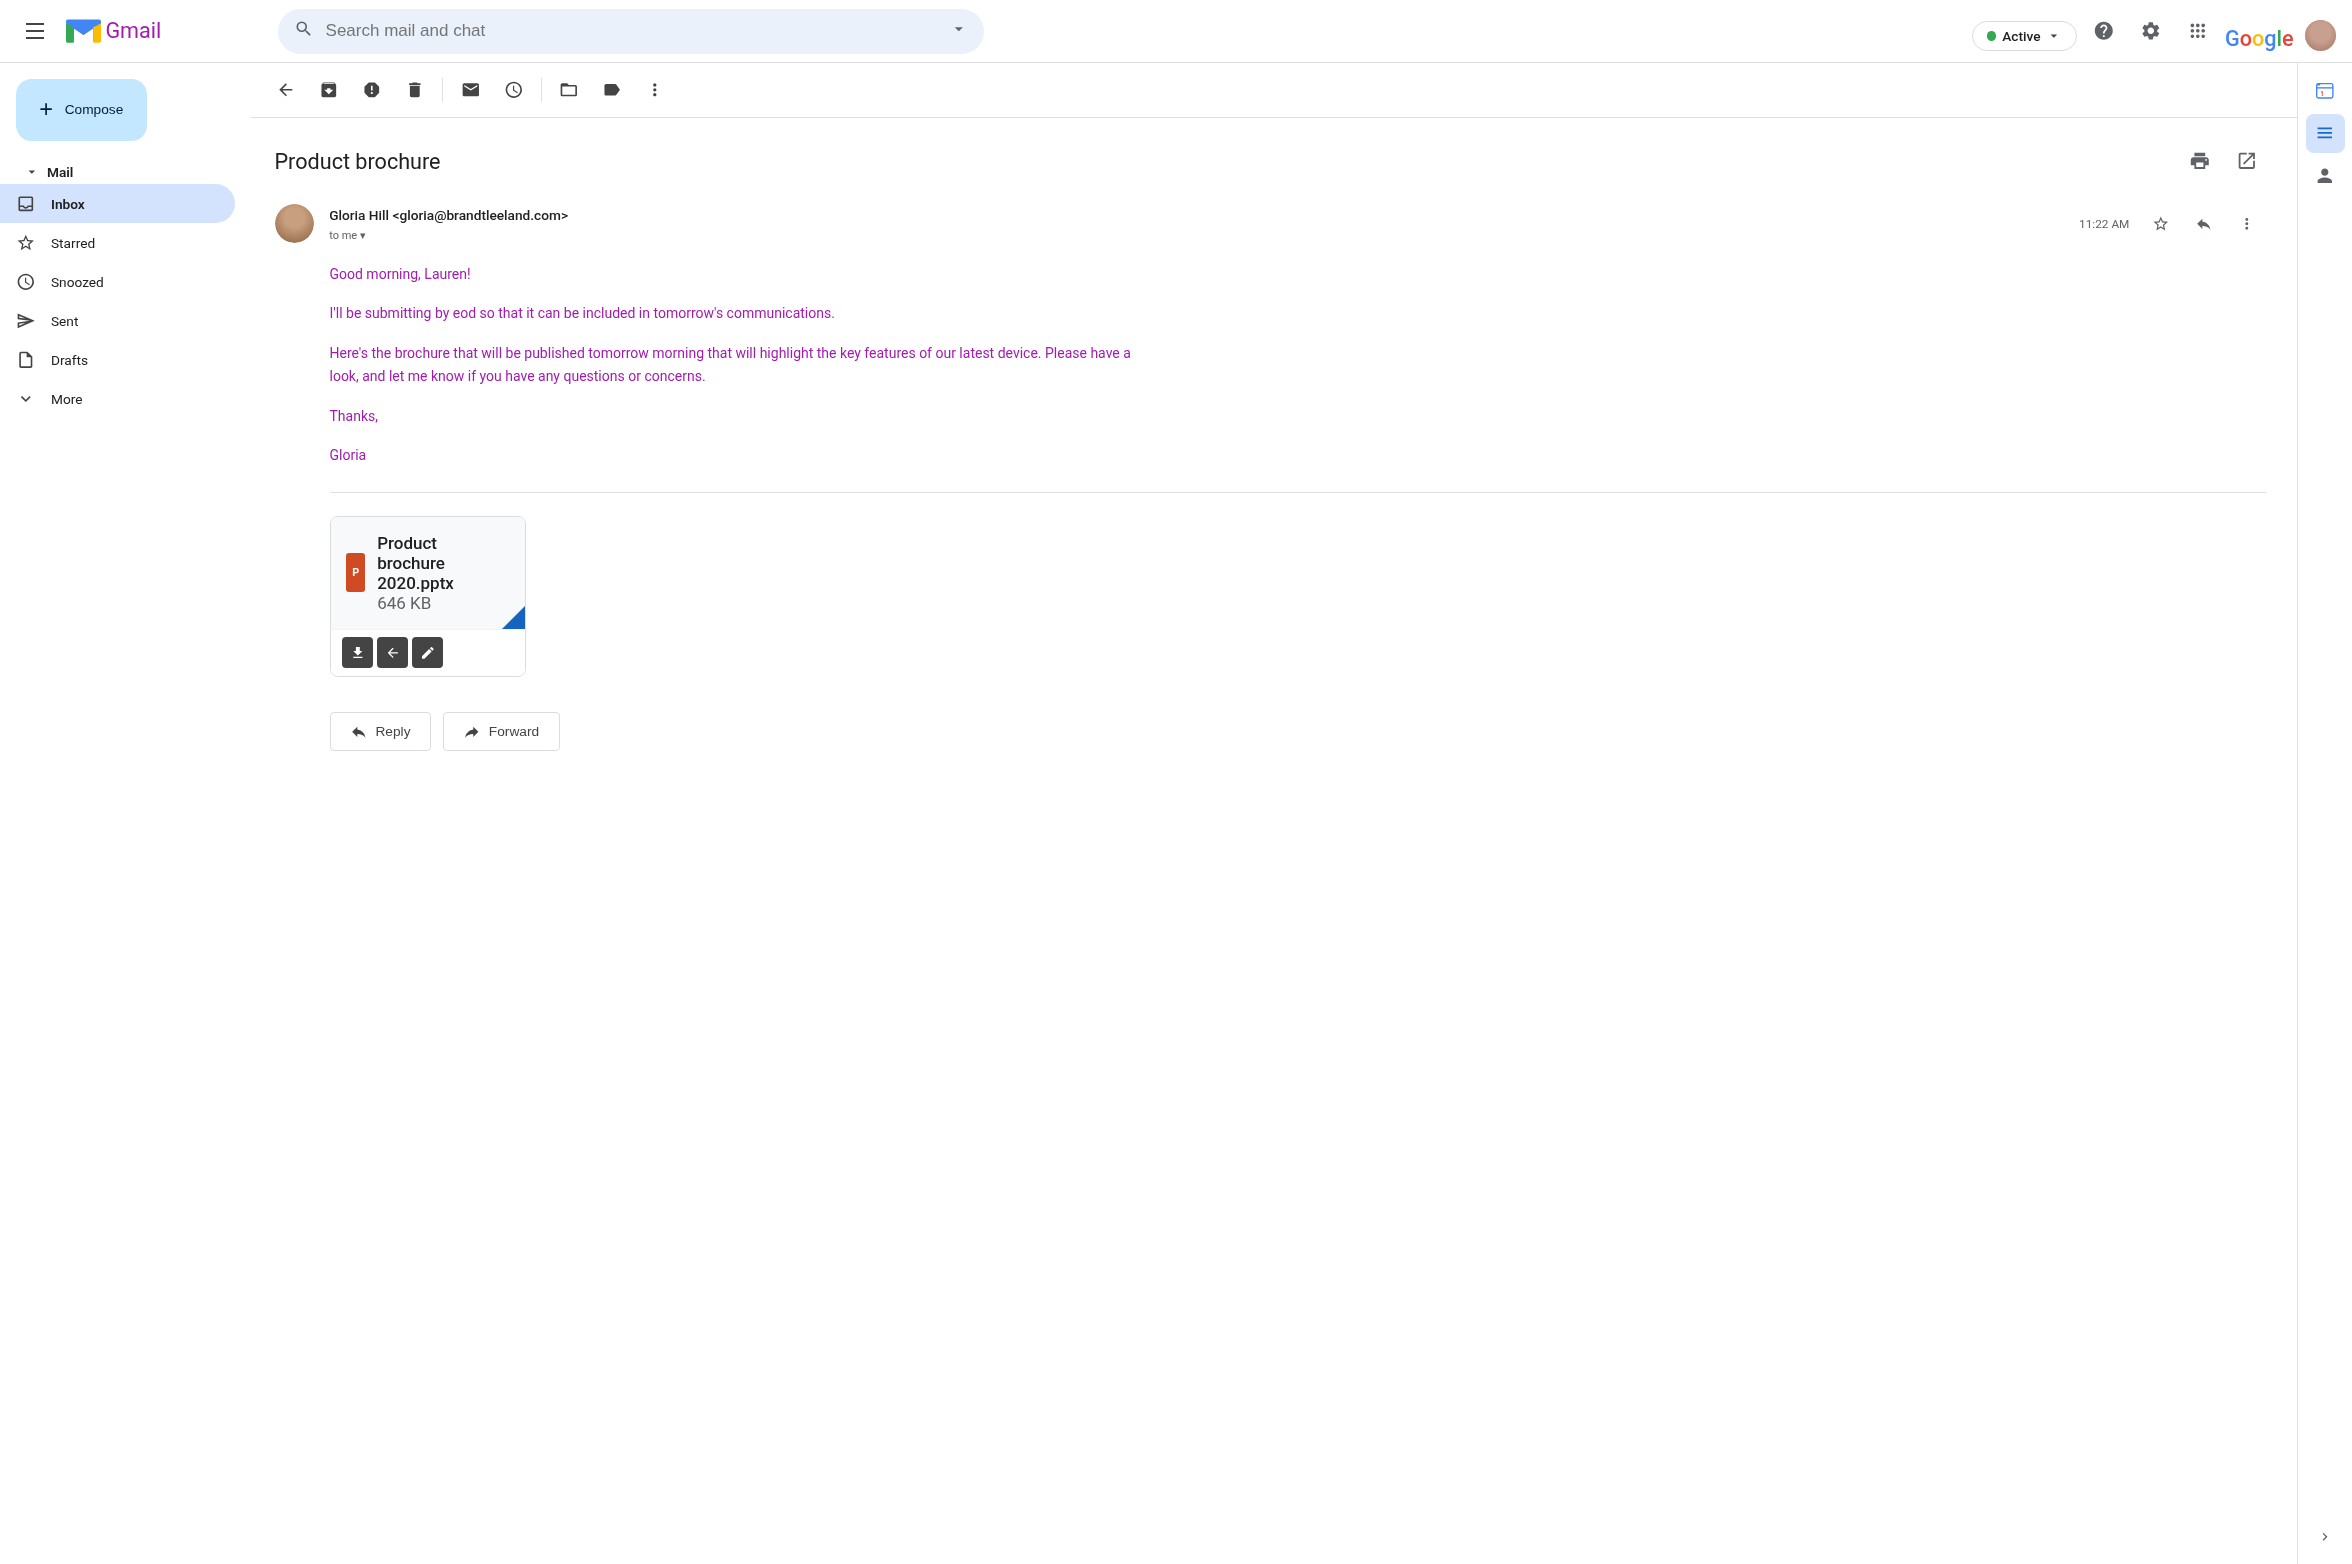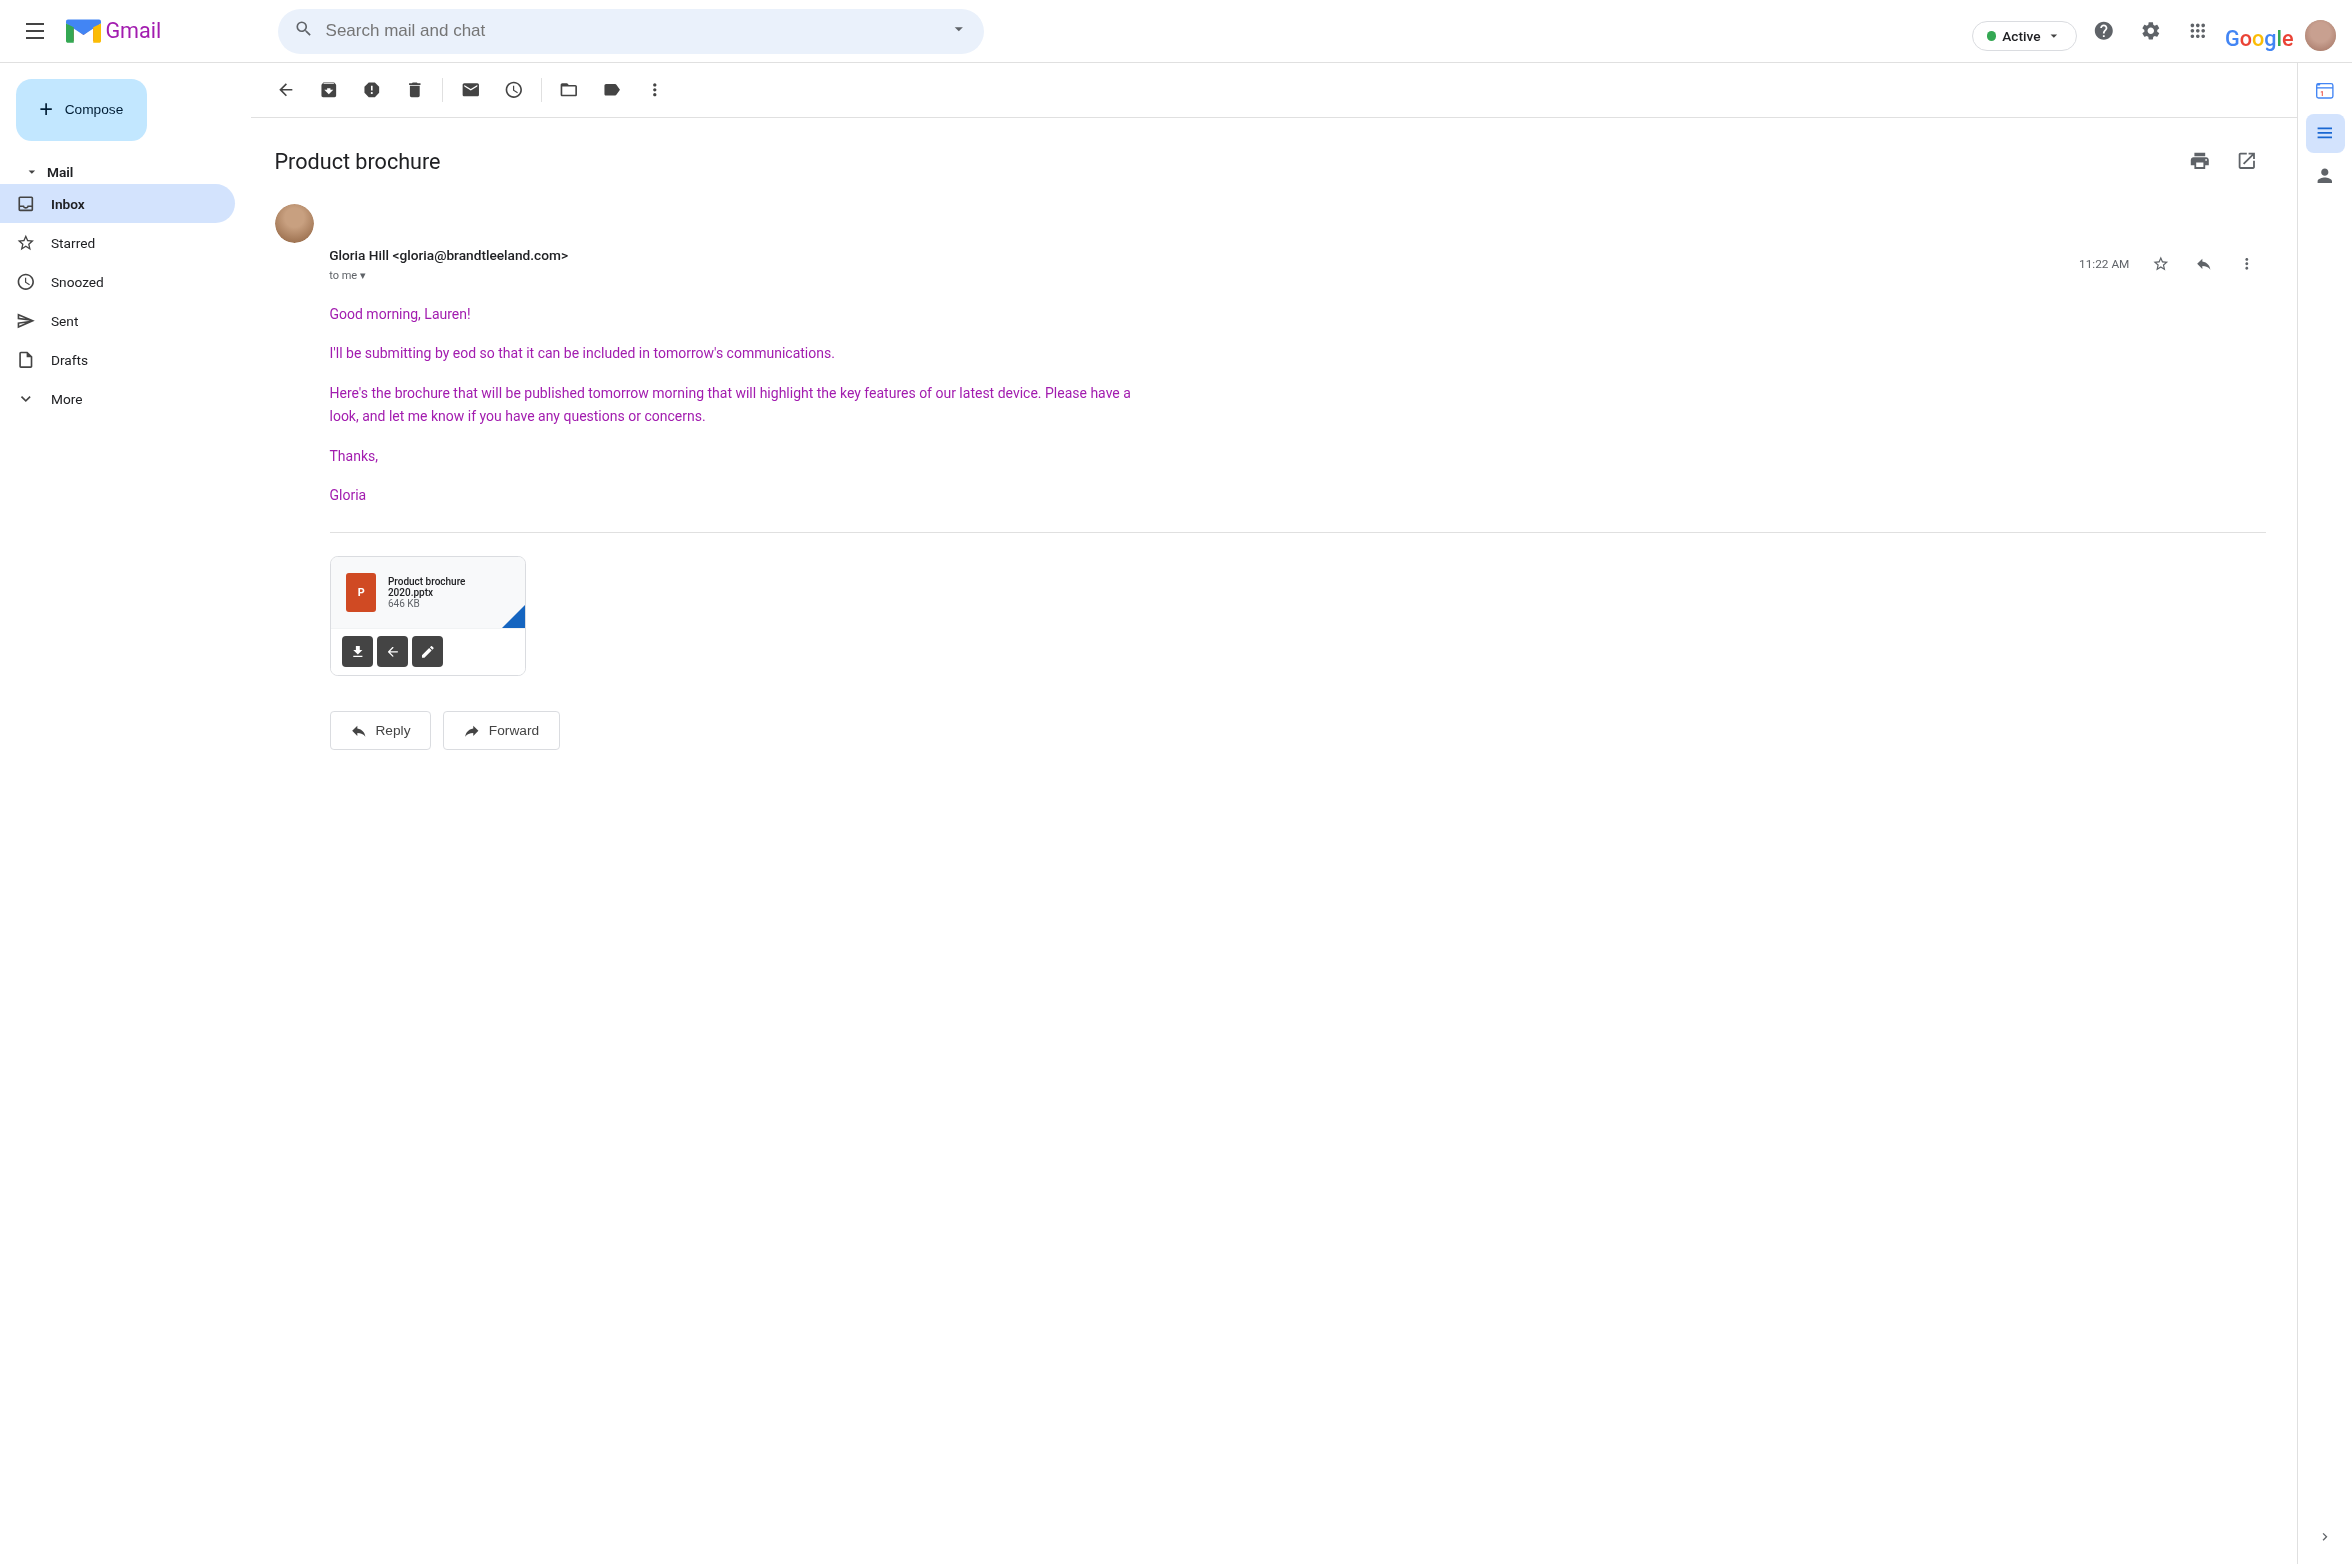--- a/index.html
+++ b/index.html
@@ -120,21 +120,21 @@
       overflow: hidden; width: 196px;
     }
     .attachment-preview {
       background: #f8f9fa; padding: 15.7px; display: flex; align-items: center; gap: 11.8px; position: relative;
     }
     .pptx-icon {
       width: 31px; height: 39px; background: #D04A23; border-radius: 2.9px;
       display: flex; align-items: center; justify-content: center;
       color: white; font-size: 10.8px; font-weight: 700;
     }
-    .attachment-info { font-size: 10px; }
+    .attachment-info { font-size: 17px; }
     .attachment-name { font-weight: 500; color: #202124; }
     .attachment-size { color: #5F6368; }
     .attachment-corner {
       position: absolute; bottom: 0; right: 0;
       width: 0; height: 0;
       border-style: solid;
       border-width: 0 0 23.5px 23.5px;
       border-color: transparent transparent #1565C0 transparent;
     }
     .attachment-actions { display: flex; gap: 3.9px; padding: 7.8px 11.8px; background: #fff; border-top: 1px solid #f1f3f4; }
@@ -373,21 +373,21 @@
               </svg>
           </div>
         </div>
       </div>
 
       <div class="email-header">
         <div class="sender-avatar">
           <div class="sender-avatar-inner"></div>
         </div>
         <div class="email-meta">
-          <div style="display:flex; align-items:center; justify-content:space-between;margin-top:40px;">
+          <div style="display:flex; align-items:center; justify-content:space-between;">
             <div>
               <span class="sender-name">Gloria Hill &lt;gloria@brandtleeland.com&gt;</span><br>
               <span style="font-size:11px; color:#5F6368; cursor:pointer;">to me ▾</span>
             </div>
             <div class="email-time-row">
               <span class="email-time">11:22 AM</span>
               <div class="email-actions">
                 <div class="icon-btn">
                   <svg width="17.6" height="17.6" viewBox="0 0 24 24" fill="#5F6368">
                       <path d="M22 9.24l-7.19-.62L12 2 9.19 8.63 2 9.24l5.46 4.73L5.82 21 12 17.27 18.18 21l-1.63-7.03L22 9.24zM12 15.4l-3.76 2.27 1-4.28-3.32-2.88 4.38-.38L12 6.1l1.71 4.04 4.38.38-3.32 2.88 1 4.28L12 15.4z"></path>

